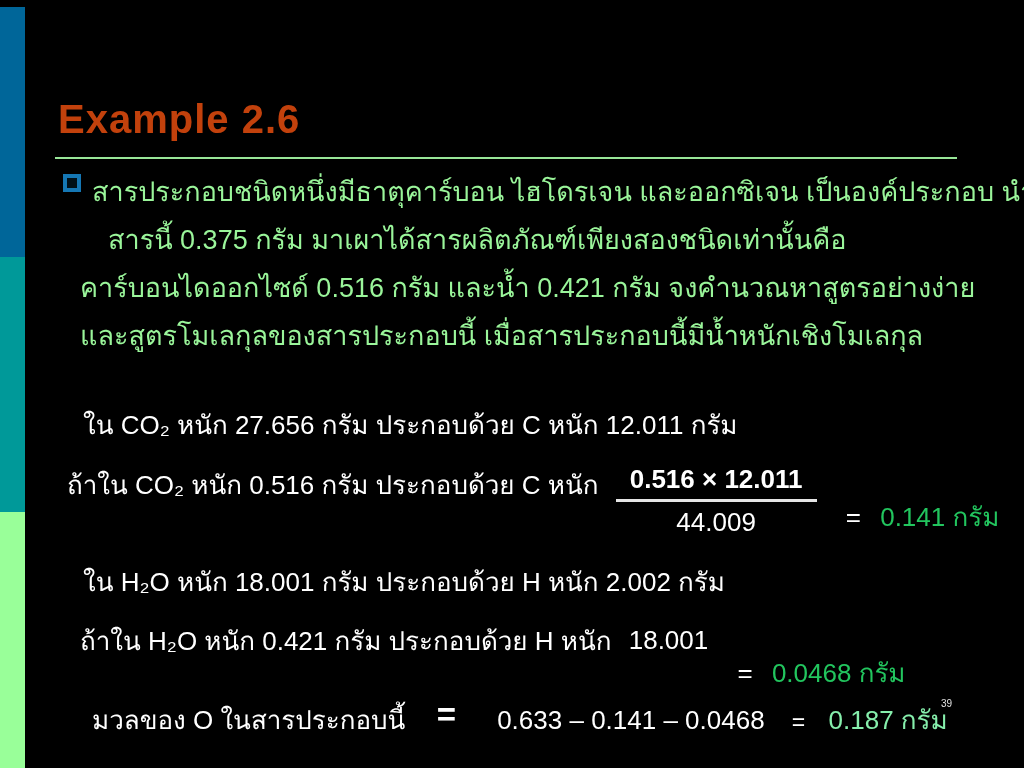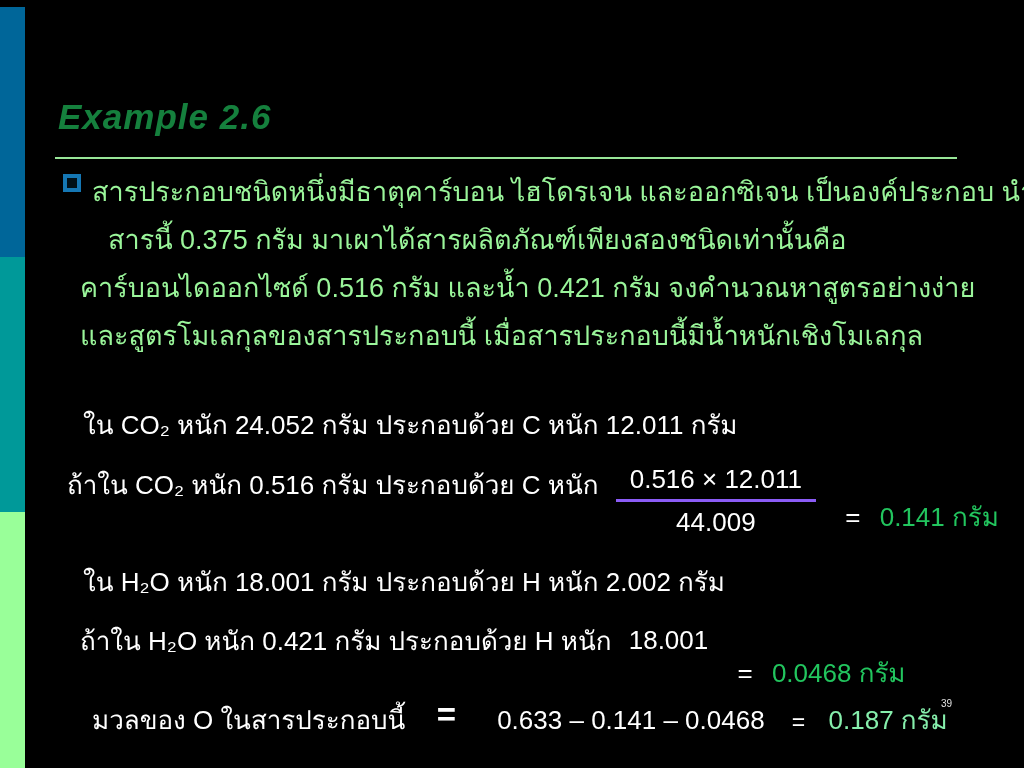--- a/index.html
+++ b/index.html
@@ -15,22 +15,22 @@
     position: absolute; left: 0; top: 7px; width: 25px; height: 761px;
     display: flex; flex-direction: column;
   }
   .sb-blue  { height: 250px; background: #006699; }
   .sb-teal  { height: 255px; background: #009999; }
   .sb-green { flex: 1;       background: #99ff99; }
 
   
   .title {
     position: absolute; left: 58px; top: 97px;
-    font-size: 35px; font-weight: bold; letter-spacing: 1px;
-    color: #15803d; white-space: nowrap; font-style: italic;
+    font-size: 40px; font-weight: bold; letter-spacing: 1px;
+    color: #c2410c; white-space: nowrap;
   }
   .title-underline {
     position: absolute; left: 55px; top: 157px; width: 902px; height: 2px;
     background: #98e698;
   }
 
   
   .bullet-square {
     position: absolute; left: 63px; top: 174px;
     width: 10px; height: 10px;
@@ -43,21 +43,21 @@
 
   
   .wline {
     position: absolute; white-space: nowrap;
     color: #ffffff; font-size: 26px;
   }
   .frac {
     display: inline-flex; flex-direction: column; align-items: center;
     vertical-align: top; margin-left: 10px;
   }
-  .frac .num { padding: 0 14px 4px 14px; border-bottom: 3px solid #8b5cf6; }
+  .frac .num { padding: 0 14px 4px 14px; border-bottom: 3px solid #e5e5e5; font-weight: bold; }
   .frac .den { padding-top: 5px; }
   .shifted { position: relative; top: 32px; }
   .eq { margin-left: 22px; }
   .result { color: #22c55e; margin-left: 12px; }
   .eq-big {
     font-size: 33px; font-weight: bold; margin-left: 24px;
     position: relative; top: -3px;
   }
   .eq-small { margin-left: 20px; font-size: 23px; position: relative; top: 1px; }
   .expr { margin-left: 34px; }
@@ -82,21 +82,21 @@
   <div class="title">Example 2.6</div>
   <div class="title-underline"></div>
 
   <div class="bullet-square"></div>
 
   <div class="gline" style="left:92px; top:170px;">สารประกอบชนิดหนึ่งมีธาตุคาร์บอน ไฮโดรเจน และออกซิเจน เป็นองค์ประกอบ นำ</div>
   <div class="gline" style="left:80px; top:218px;margin-left:28px;">สารนี้ 0.375 กรัม มาเผาได้สารผลิตภัณฑ์เพียงสองชนิดเท่านั้นคือ</div>
   <div class="gline" style="left:80px; top:266px;">คาร์บอนไดออกไซด์ 0.516 กรัม และน้ำ 0.421 กรัม จงคำนวณหาสูตรอย่างง่าย</div>
   <div class="gline" style="left:80px; top:314px;">และสูตรโมเลกุลของสารประกอบนี้  เมื่อสารประกอบนี้มีน้ำหนักเชิงโมเลกุล</div>
 
-  <div class="wline" style="left:83px; top:404px;">ใน CO₂  หนัก 24.052 กรัม ประกอบด้วย C หนัก 12.011 กรัม</div>
+  <div class="wline" style="left:83px; top:404px;">ใน CO₂  หนัก 27.656 กรัม ประกอบด้วย C หนัก 12.011 กรัม</div>
 
   <div class="wline" style="left:67px; top:464px;">
     <span>ถ้าใน CO₂ หนัก 0.516 กรัม ประกอบด้วย C หนัก</span>
     <span class="frac">
       <span class="num">0.516 × 12.011</span>
       <span class="den">44.009</span>
     </span>
     <span class="eq shifted">=</span>
     <span class="result shifted">0.141 กรัม</span>
   </div>

